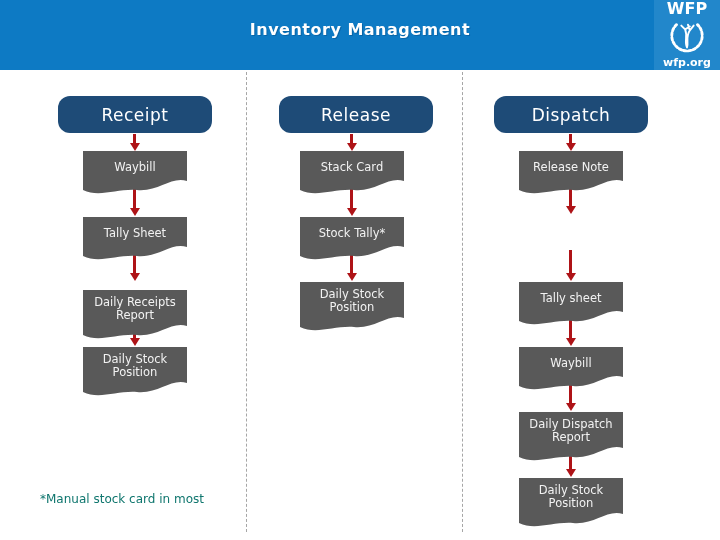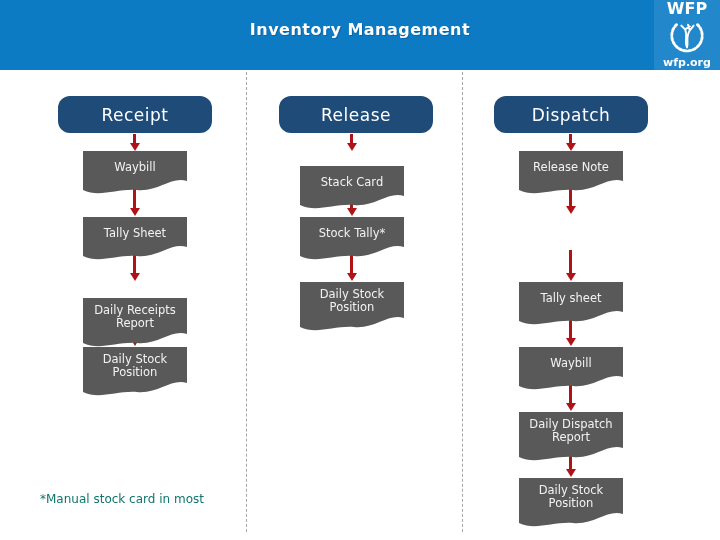--- a/index.html
+++ b/index.html
@@ -67,34 +67,34 @@
         <path d="M0 0 H104 V30 C88 25 76 41 54 39 C34 37.5 16 47 0 39 Z"></path>
       </svg>
     <span class="doclabel">Waybill</span>
   </div>
   <div class="doc one" style="left:83px;top:217px;">
     <svg class="docshape" viewBox="0 0 104 46" preserveAspectRatio="none">
         <path d="M0 0 H104 V30 C88 25 76 41 54 39 C34 37.5 16 47 0 39 Z"></path>
       </svg>
     <span class="doclabel">Tally Sheet</span>
   </div>
-  <div class="doc two" style="left:83px;top:298px;">
+  <div class="doc two" style="left:83px;top:290px;">
     <svg class="docshape" viewBox="0 0 104 52" preserveAspectRatio="none">
         <path d="M0 0 H104 V36 C88 31 76 47 54 45 C34 43.5 16 53 0 45 Z"></path>
       </svg>
     <span class="doclabel">Daily Receipts Report</span>
   </div>
   <div class="doc two" style="left:83px;top:347px;">
     <svg class="docshape" viewBox="0 0 104 52" preserveAspectRatio="none">
         <path d="M0 0 H104 V36 C88 31 76 47 54 45 C34 43.5 16 53 0 45 Z"></path>
       </svg>
     <span class="doclabel">Daily Stock Position</span>
   </div>
 
-  <div class="doc one" style="left:300px;top:166px;">
+  <div class="doc one" style="left:300px;top:151px;">
     <svg class="docshape" viewBox="0 0 104 46" preserveAspectRatio="none">
         <path d="M0 0 H104 V30 C88 25 76 41 54 39 C34 37.5 16 47 0 39 Z"></path>
       </svg>
     <span class="doclabel">Stack Card</span>
   </div>
   <div class="doc one" style="left:300px;top:217px;">
     <svg class="docshape" viewBox="0 0 104 46" preserveAspectRatio="none">
         <path d="M0 0 H104 V30 C88 25 76 41 54 39 C34 37.5 16 47 0 39 Z"></path>
       </svg>
     <span class="doclabel">Stock Tally*</span>

